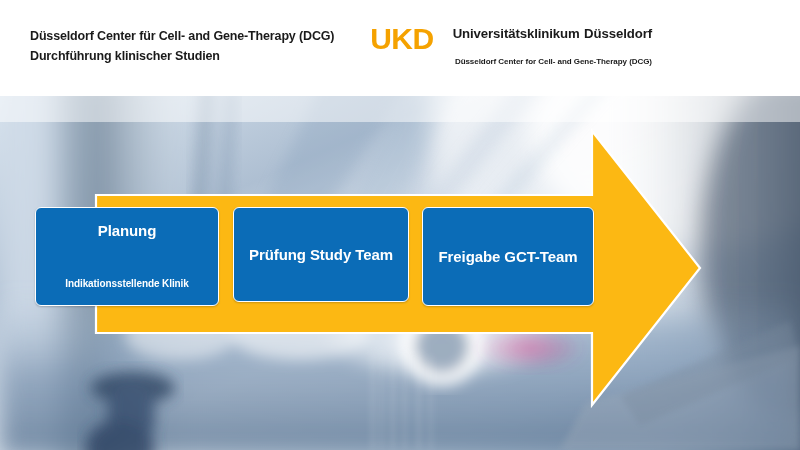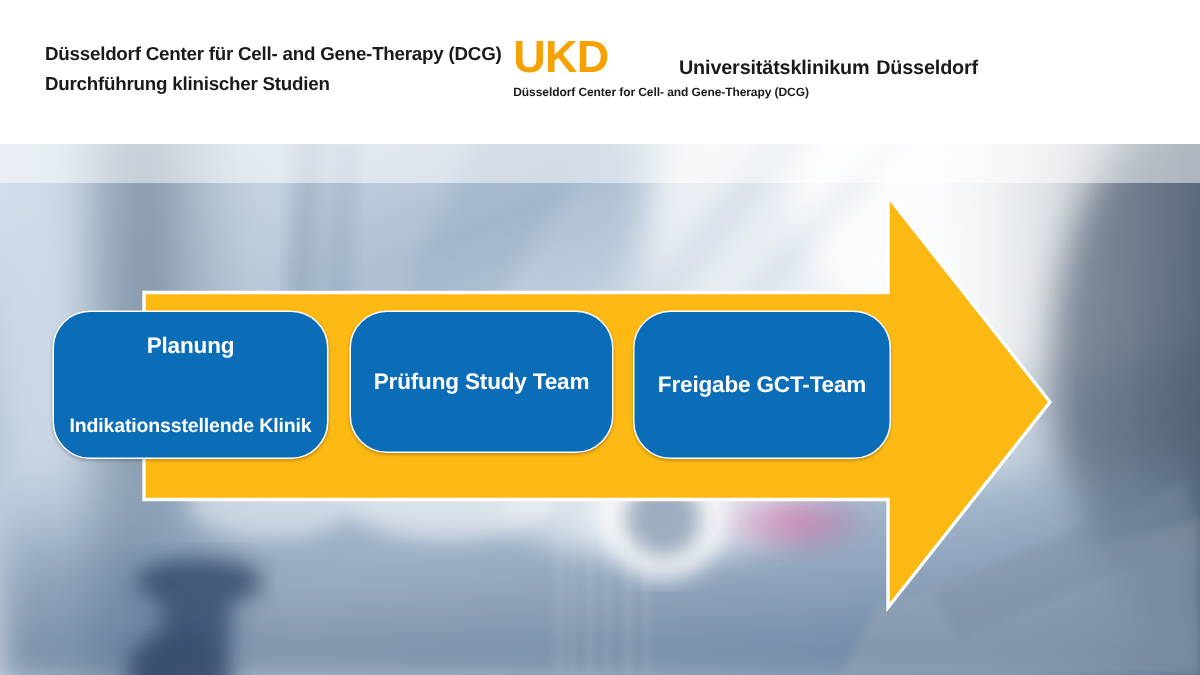--- a/index.html
+++ b/index.html
@@ -44,50 +44,50 @@
     white-space:nowrap;
   }
 
   
   .logo{
     position:absolute; right:30px; top:24px;
     text-align:left;
   }
   .logo-top{
     display:flex;
-    align-items:flex-end;
-    gap:47px;
+    align-items:flex-start;
   }
   .logo-ukd{
     font-size:30px;
     font-weight:bold;
     color:#f5a200;
     letter-spacing:-0.5px;
     line-height:30px;
     font-family:"Liberation Sans", sans-serif;
   }
   .logo-words{
-    margin-left:0;
+    margin-left:19px;
     margin-top:0px;
   }
   .logo-w1, .logo-w2{
     font-size:13.2px;
     font-weight:bold;
     color:#1a1a1a;
     line-height:14.5px;
     letter-spacing:-0.1px;
     white-space:nowrap;
   }
   .logo-sub{
     margin-top:3px;
     font-size:8px;
     font-weight:bold;
     color:#1a1a1a;
     letter-spacing:-0.05px;
     white-space:nowrap;
+    text-align:right;
   }
 
   
   .photo-area{
     position:absolute; left:0; top:96px;
     width:800px; height:354px;
     overflow:hidden;
     background:#c9d6e4;
   }
   .photo-area svg{ display:block; }
@@ -103,38 +103,38 @@
 
   .boxes{
     position:absolute; left:0; top:0;
     width:800px; height:450px;
     z-index:30;
   }
   .pbox{
     position:absolute;
     background:#0b6cb7;
     border:1.5px solid #ffffff;
-    border-radius:25px;
+    border-radius:6px;
     display:flex;
     flex-direction:column;
     align-items:center;
     justify-content:center;
     color:#ffffff;
     box-shadow:0 1px 2px rgba(0,0,0,0.20);
     gap:37px;
   }
   .pbox .line-main{
     font-size:15px;
     font-weight:bold;
     letter-spacing:-0.1px;
     line-height:18px;
     white-space:nowrap;
   }
   .pbox .line-sub{
-    font-size:13px;
+    font-size:10px;
     font-weight:bold;
     letter-spacing:-0.1px;
     line-height:14px;
     margin-top:0;
     white-space:nowrap;
   }
 
   #box-0{ left:35px;  top:207px; width:184px; height:99px; }
   #box-1{ left:233px; top:207px; width:176px; height:95px; }
   #box-2{ left:422px; top:207px; width:172px; height:99px; }

